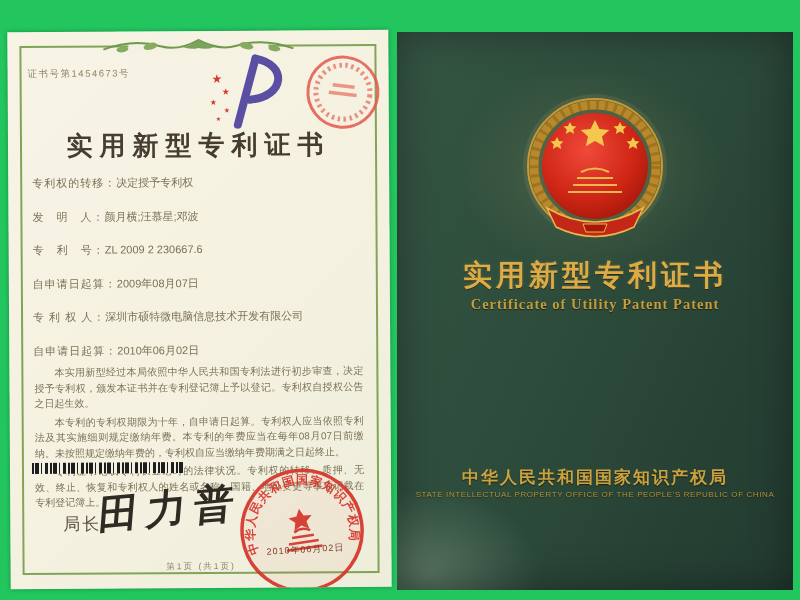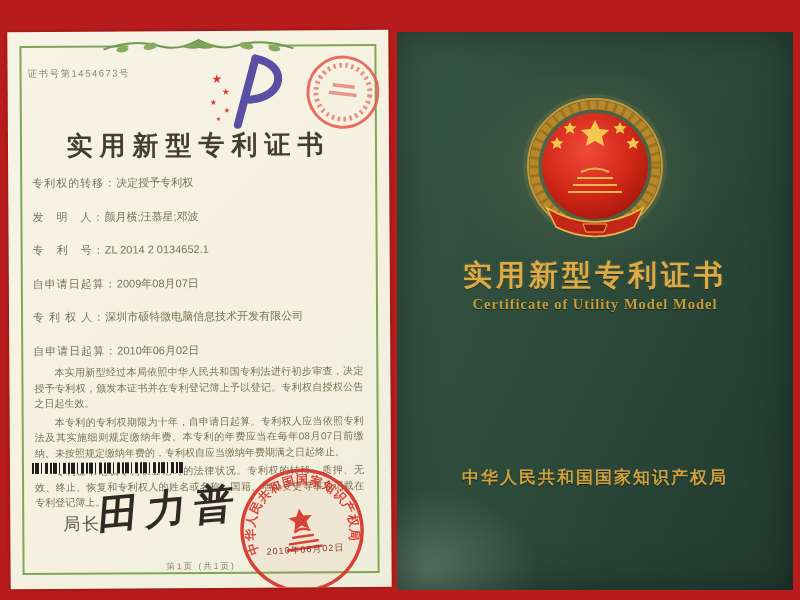--- a/index.html
+++ b/index.html
@@ -1,21 +1,21 @@
 <!DOCTYPE html>
 <html><head>
 <meta charset="utf-8">
 <style>
   html,body{margin:0;padding:0;}
   body{
     width:800px;height:600px;background:#ffffff;overflow:hidden;
     font-family:"Liberation Sans","DejaVu Sans",sans-serif;
     position:relative;
   }
-  .photo{position:absolute;inset:0;background:#b91c1c;}
+  .photo{position:absolute;inset:0;background:#22c55e;}
 
   
   .page{
     position:absolute;left:9px;top:31px;width:381px;height:557px;
     background:linear-gradient(135deg,#f7f4e6 0%,#f4f1e0 60%,#eeeddb 100%);
     transform:rotate(-0.35deg);
     box-shadow:0 0 4px rgba(0,0,0,.3);
     overflow:hidden;
   }
   .frame{
@@ -144,21 +144,21 @@
         <rect x="28" y="34" width="22" height="3.5" fill="#e4574a" opacity=".7"></rect>
         <rect x="25" y="42" width="28" height="3.5" fill="#e4574a" opacity=".7"></rect>
       </svg>
     </div>
 
     <div class="cert-title">实用新型专利证书</div>
 
     <div class="fields">
       <div class="frow"><span class="flabel">专利权的转移：</span><span class="fval">决定授予专利权</span></div>
       <div class="frow"><span class="flabel">发　明　人：</span><span class="fval">颜月横;汪慕星;邓波</span></div>
-      <div class="frow"><span class="flabel">专　利　号：</span><span class="fval">ZL 2014 2 0134652.1</span></div>
+      <div class="frow"><span class="flabel">专　利　号：</span><span class="fval">ZL 2009 2 230667.6</span></div>
       <div class="frow"><span class="flabel">自申请日起算：</span><span class="fval">2009年08月07日</span></div>
       <div class="frow"><span class="flabel">专 利 权 人：</span><span class="fval">深圳市硕特微电脑信息技术开发有限公司</span></div>
       <div class="frow"><span class="flabel">自申请日起算：</span><span class="fval">2010年06月02日</span></div>
     </div>
 
     <div class="paras">
       <p>本实用新型经过本局依照中华人民共和国专利法进行初步审查，决定授予专利权，颁发本证书并在专利登记簿上予以登记。专利权自授权公告之日起生效。</p>
       <p>本专利的专利权期限为十年，自申请日起算。专利权人应当依照专利法及其实施细则规定缴纳年费。本专利的年费应当在每年08月07日前缴纳。未按照规定缴纳年费的，专利权自应当缴纳年费期满之日起终止。</p>
       <p>专利证书记载专利权登记时的法律状况。专利权的转移、质押、无效、终止、恢复和专利权人的姓名或名称、国籍、地址变更等事项记载在专利登记簿上。</p>
     </div>
@@ -219,17 +219,18 @@
           <path d="M58 93 h44"></path>
           <path d="M62 86 h36"></path>
           <path d="M66 80 q14 -7 28 0"></path>
         </g>
         <path d="M32 116 q48 28 96 0 l-9 19 q-39 19 -78 0 z" fill="#c32718" stroke="#e9b94d" stroke-width="1.5"></path>
         <path d="M68 132 h24 l-3 8 h-18 z" fill="#a51708" stroke="#e9b94d" stroke-width="1"></path>
       </svg>
     </div>
 
     <div class="cover-title">实用新型专利证书</div>
-    <div class="cover-subtitle">Certificate of Utility Model Model</div>
+    <div class="cover-subtitle">Certificate of Utility Patent Patent</div>
     <div class="cover-org-cn">中华人民共和国国家知识产权局</div>
+    <div class="cover-org-en">STATE INTELLECTUAL PROPERTY OFFICE OF THE PEOPLE'S REPUBLIC OF CHINA</div>
   </div>
 
 </div>
 
 </body></html>

